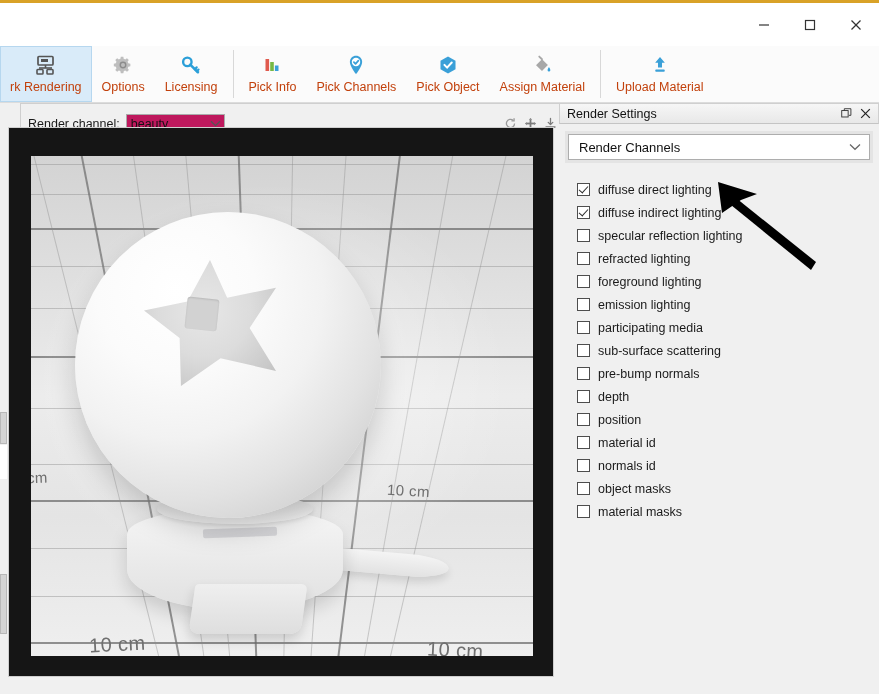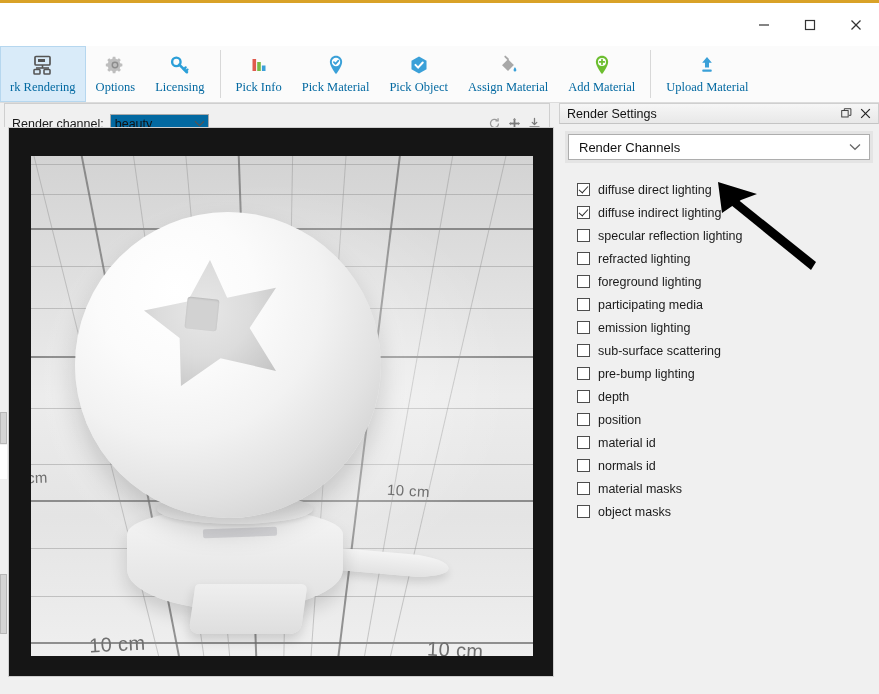--- a/index.html
+++ b/index.html
@@ -91,50 +91,49 @@
   .ribbon-icon {
     width: 28px;
     height: 28px;
     display: flex;
     align-items: center;
     justify-content: center;
     margin-bottom: 1px;
   }
   .ribbon-label {
     font-size: 12.5px;
-    color: #0369a1;
+    color: #c2410c;
     white-space: nowrap;
     line-height: 15px;
-    font-family: Liberation Serif, serif;
   }
 
   
   .channelbar {
     position: absolute;
-    left: 4px; top: 103px;
+    left: 20px; top: 103px;
     width: 546px;
     height: 40px;
     background: #f0f0f0;
     border: 1px solid #cfcfcf;
     border-bottom: none;
     box-sizing: border-box;
     display: flex;
     align-items: center;
     padding: 0 4px;
   }
   .channel-label {
     font-size: 12.5px;
     color: #1a1a1a;
     margin: 0 6px 0 3px;
     white-space: nowrap;
   }
   .channel-select {
     width: 99px;
     height: 19px;
-    background: #0369a1;
+    background: #be185d;
     border: 1px solid #aaaaaa;
     box-sizing: border-box;
     display: flex;
     align-items: center;
     justify-content: space-between;
     padding: 0 3px 0 4px;
     font-size: 12.5px;
     color: #111;
   }
   .channel-tools {
@@ -477,21 +476,21 @@
       </div>
 
       <div class="ribbon-item">
         <span class="ribbon-icon">
           <svg width="22" height="22" viewBox="0 0 24 24">
             <path d="M12 2C8.3 2 5.3 5 5.3 8.7c0 5 6.7 13.3 6.7 13.3s6.7-8.3 6.7-13.3C18.7 5 15.7 2 12 2z" fill="#3aa0d8"></path>
             <circle cx="12" cy="8.7" r="4.6" fill="#ffffff"></circle>
             <path d="M9.7 8.8l1.8 1.9 3.1-3.5" fill="none" stroke="#3aa0d8" stroke-width="1.9" stroke-linecap="round" stroke-linejoin="round"></path>
           </svg>
         </span>
-        <span class="ribbon-label">Pick Material</span>
+        <span class="ribbon-label">Pick Channels</span>
       </div>
 
       <div class="ribbon-item">
         <span class="ribbon-icon">
           <svg width="22" height="22" viewBox="0 0 24 24">
             <path d="M12 2.6l8.2 4.7v9.4L12 21.4 3.8 16.7V7.3L12 2.6z" fill="#3aa0d8"></path>
             <path d="M8.1 11.9l2.9 3 5.1-5.6" fill="none" stroke="#ffffff" stroke-width="2.2" stroke-linecap="round" stroke-linejoin="round"></path>
           </svg>
         </span>
         <span class="ribbon-label">Pick Object</span>
@@ -501,30 +500,20 @@
         <span class="ribbon-icon">
           <svg width="22" height="22" viewBox="0 0 24 24">
             <path d="M5.5 12.2L12 5.7l6.4 6.4-6.4 6.4-6.5-6.3z" fill="#a8a8a8"></path>
             <path d="M12 5.7L9 2.8" stroke="#a8a8a8" stroke-width="2" stroke-linecap="round"></path>
             <path d="M19.6 14.2c1 1.6 1.5 2.6 1.5 3.4a1.5 1.5 0 11-3 0c0-.8.5-1.8 1.5-3.4z" fill="#3aa0d8"></path>
           </svg>
         </span>
         <span class="ribbon-label">Assign Material</span>
       </div>
 
-      <div class="ribbon-item">
-        <span class="ribbon-icon">
-          <svg width="22" height="22" viewBox="0 0 24 24">
-            <path d="M12 2C8.3 2 5.3 5 5.3 8.7c0 5 6.7 13.3 6.7 13.3s6.7-8.3 6.7-13.3C18.7 5 15.7 2 12 2z" fill="#6cbe2f"></path>
-            <circle cx="12" cy="8.7" r="4.4" fill="#ffffff"></circle>
-            <path d="M12 6.2v5M9.5 8.7h5" stroke="#6cbe2f" stroke-width="1.9" stroke-linecap="round"></path>
-          </svg>
-        </span>
-        <span class="ribbon-label">Add Material</span>
-      </div>
 
     </div>
 
     <div class="ribbon-sep"></div>
 
     <div class="ribbon-group">
       <div class="ribbon-item">
         <span class="ribbon-icon">
           <svg width="22" height="22" viewBox="0 0 24 24">
             <path d="M12 3.4l5.3 6.1h-3.1v5.1h-4.4V9.5H6.7L12 3.4z" fill="#3aa0d8"></path>
@@ -674,37 +663,37 @@
           <span class="cb-text">refracted lighting</span>
         </div>
 
         <div class="cb-row">
           <span class="cb-box"></span>
           <span class="cb-text">foreground lighting</span>
         </div>
 
         <div class="cb-row">
           <span class="cb-box"></span>
+          <span class="cb-text">emission lighting</span>
+        </div>
+
+        <div class="cb-row">
+          <span class="cb-box"></span>
           <span class="cb-text">participating media</span>
         </div>
 
         <div class="cb-row">
           <span class="cb-box"></span>
-          <span class="cb-text">emission lighting</span>
-        </div>
-
-        <div class="cb-row">
-          <span class="cb-box"></span>
           <span class="cb-text">sub-surface scattering</span>
         </div>
 
 
         <div class="cb-row">
           <span class="cb-box"></span>
-          <span class="cb-text">pre-bump lighting</span>
+          <span class="cb-text">pre-bump normals</span>
         </div>
 
         <div class="cb-row">
           <span class="cb-box"></span>
           <span class="cb-text">depth</span>
         </div>
 
         <div class="cb-row">
           <span class="cb-box"></span>
           <span class="cb-text">position</span>
@@ -716,26 +705,26 @@
         </div>
 
         <div class="cb-row">
           <span class="cb-box"></span>
           <span class="cb-text">normals id</span>
         </div>
 
 
         <div class="cb-row">
           <span class="cb-box"></span>
+          <span class="cb-text">object masks</span>
+        </div>
+
+        <div class="cb-row">
+          <span class="cb-box"></span>
           <span class="cb-text">material masks</span>
-        </div>
-
-        <div class="cb-row">
-          <span class="cb-box"></span>
-          <span class="cb-text">object masks</span>
         </div>
 
       </div>
     </div>
   </div>
 
   <svg class="anno-arrow" viewBox="0 0 110 98">
     <g fill="#000000">
       <path d="M2 4 L41 16 L25 22 L6 35 Z"></path>
       <path d="M20 20 L100 84 L95 92 L15 27 Z"></path>

